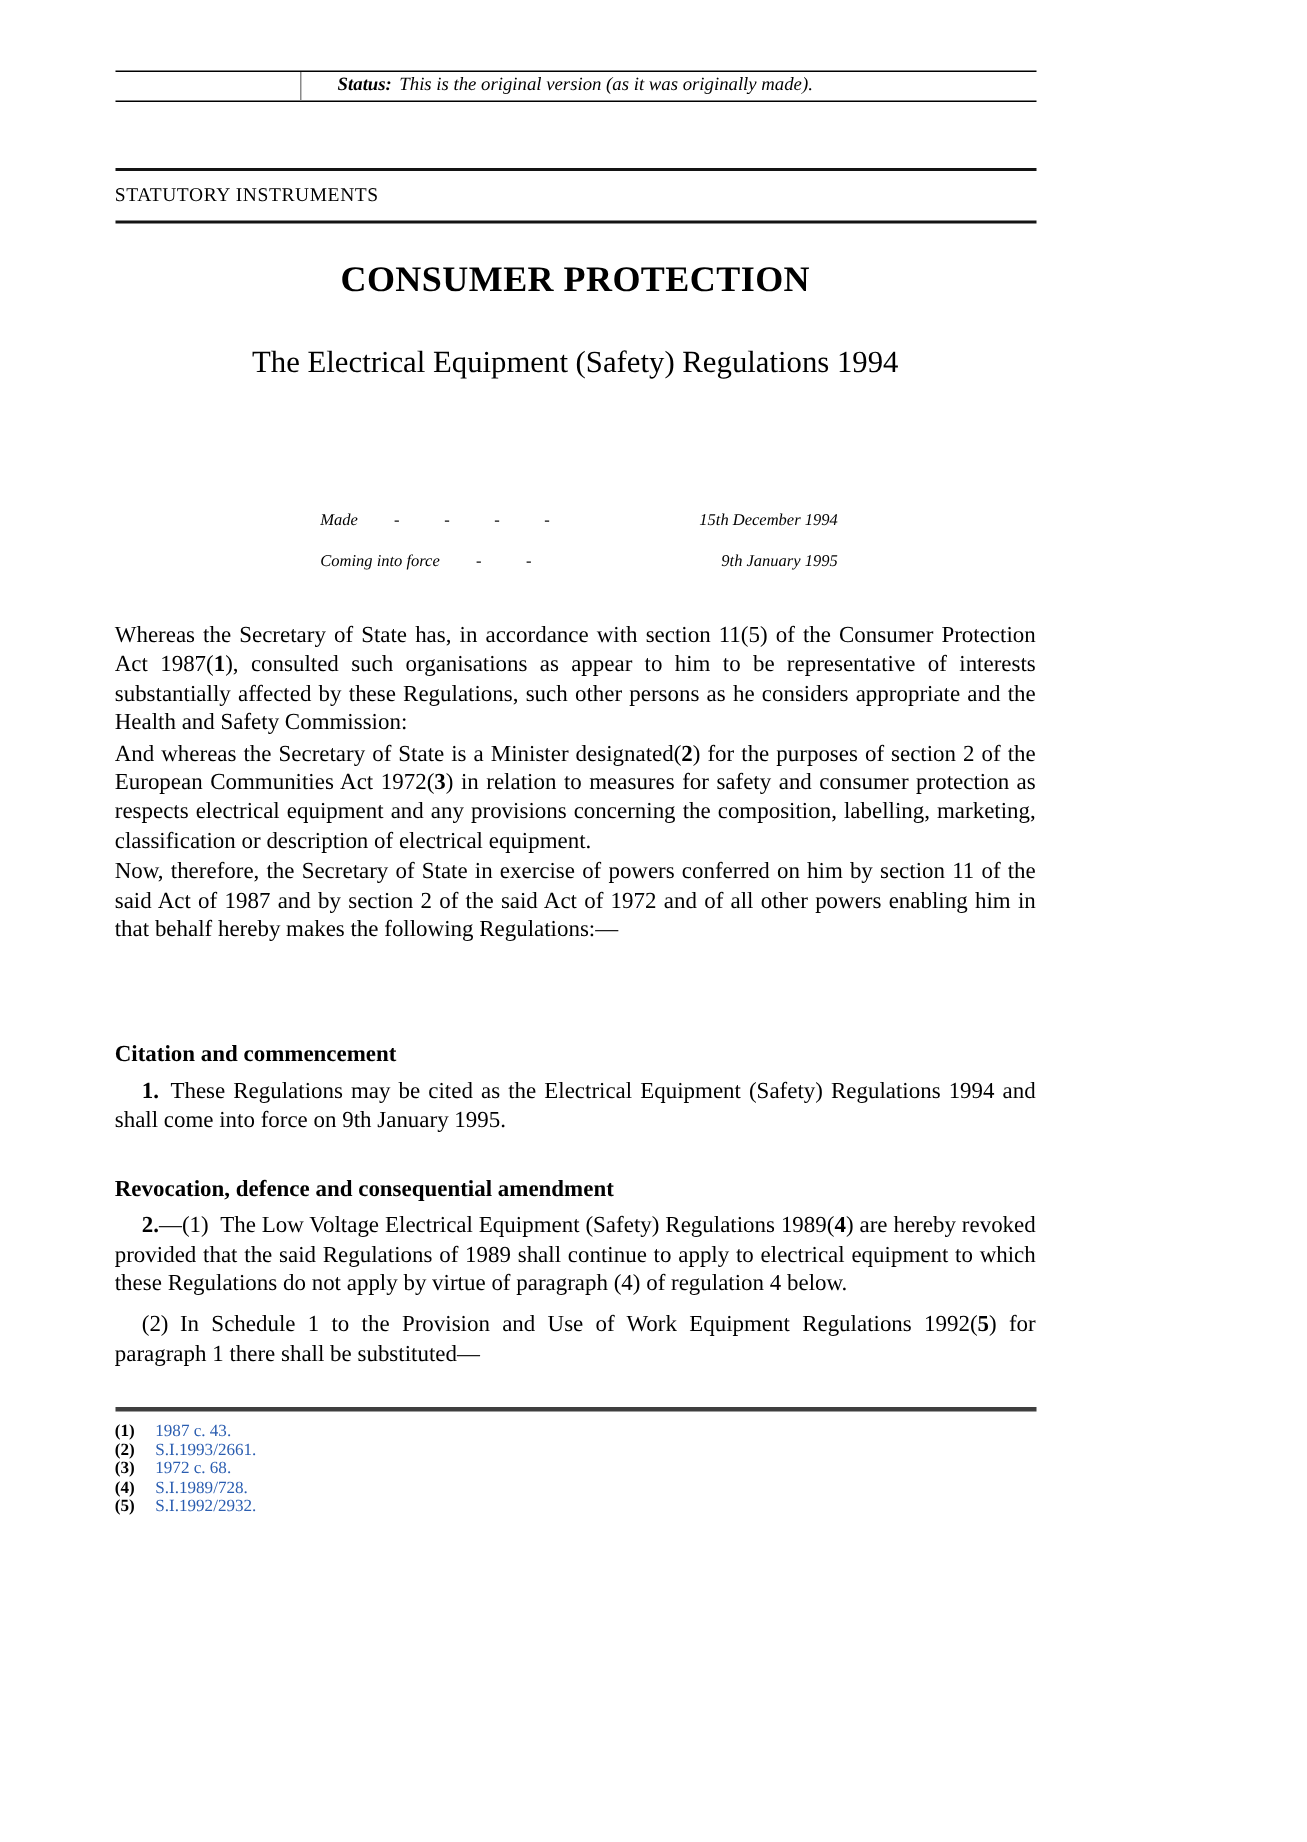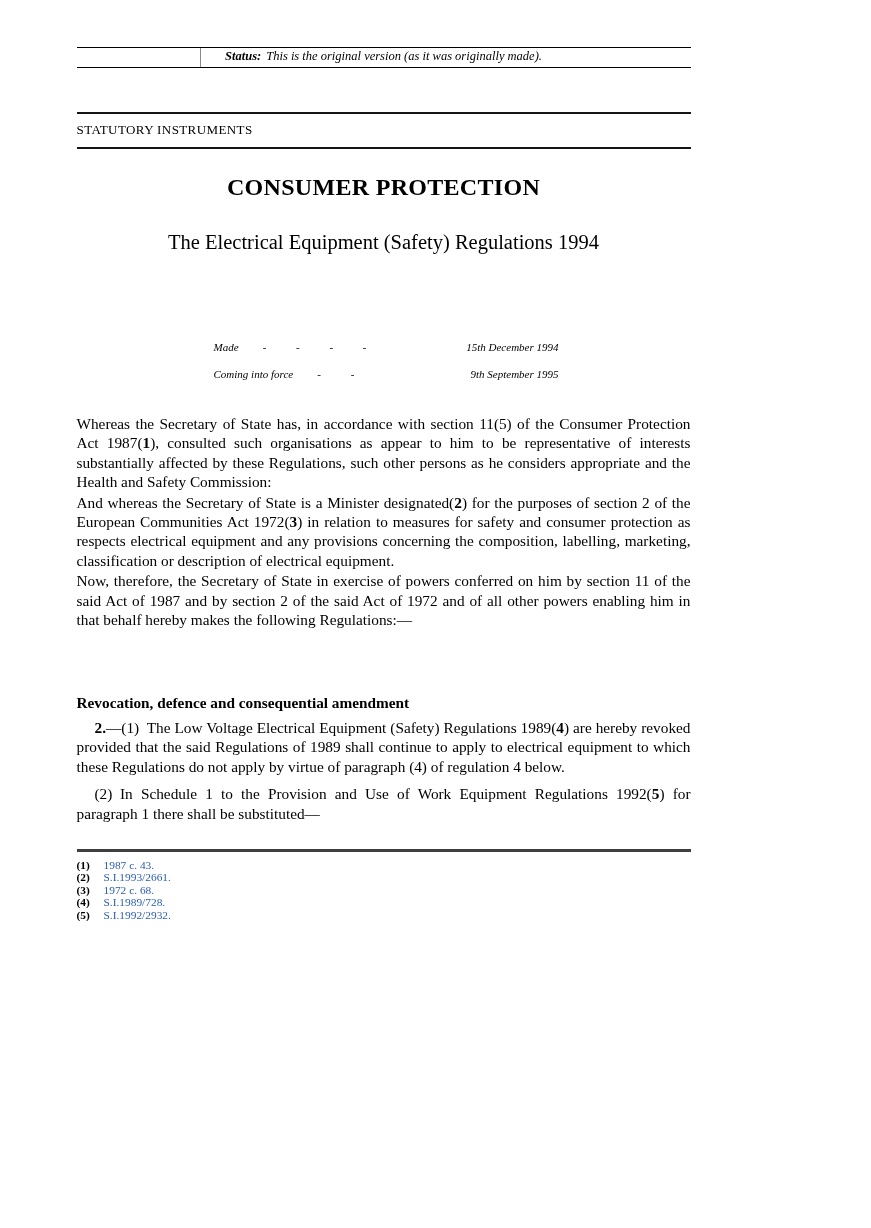--- a/index.html
+++ b/index.html
@@ -35,21 +35,21 @@
   .dashes{word-spacing:2.45em;margin-left:2.2em;}
   .date-value{text-align:right;}
 
   
   .preamble{margin-top:30px;}
   .body-para{margin:0;font-size:15.3px;line-height:19.4px;text-align:justify;}
   .body-para + .body-para{margin-top:1px;}
   .indent{text-indent:18px;}
 
   .sections{margin-top:64px;}
-  .section + .section{}
+  .section + .section{margin-top:26px;}
   .section-heading{margin:0 0 5px 0;font-size:15.3px;font-weight:bold;line-height:19.4px;}
   .section .body-para + .body-para{margin-top:8px;}
 
   
   .footnotes{margin-top:26px;border-top:3px solid #3f3f3f;padding-top:7px;}
   .footnote{display:flex;font-size:11.4px;line-height:12.5px;}
   .fn-num{font-weight:bold;width:27px;flex:none;}
   .fn-ref{color:var(--link,#2A5DB0);text-decoration:none;cursor:pointer;text-align:right;}
 </style>
 </head>
@@ -70,31 +70,35 @@
     <h1 class="si-subject">CONSUMER PROTECTION</h1>
     <h2 class="si-title">The Electrical Equipment (Safety) Regulations 1994</h2>
 
     <div class="dates">
         <div class="date-row">
           <span class="date-left"><span>Made</span><span class="dashes">- - - -</span></span>
           <span class="date-value">15th December 1994</span>
         </div>
         <div class="date-row">
           <span class="date-left"><span>Coming into force</span><span class="dashes">- -</span></span>
-          <span class="date-value">9th September 1995</span>
+          <span class="date-value">9th January 1995</span>
         </div>
       </div>
 
     <div class="preamble">
         <p class="body-para"><span class="seg">Whereas the Secretary of State has, in accordance with section 11(5) of the Consumer Protection Act 1987(</span><span class="seg bold" style="font-weight: bold;">1</span><span class="seg">), consulted such organisations as appear to him to be representative of interests substantially affected by these Regulations, such other persons as he considers appropriate and the Health and Safety Commission:</span></p>
         <p class="body-para"><span class="seg">And whereas the Secretary of State is a Minister designated(</span><span class="seg bold" style="font-weight: bold;">2</span><span class="seg">) for the purposes of section 2 of the European Communities Act 1972(</span><span class="seg bold" style="font-weight: bold;">3</span><span class="seg">) in relation to measures for safety and consumer protection as respects electrical equipment and any provisions concerning the composition, labelling, marketing, classification or description of electrical equipment.</span></p>
         <p class="body-para"><span class="seg">Now, therefore, the Secretary of State in exercise of powers conferred on him by section 11 of the said Act of 1987 and by section 2 of the said Act of 1972 and of all other powers enabling him in that behalf hereby makes the following Regulations:—</span></p>
       </div>
 
     <div class="sections">
+        <section class="section">
+          <h3 class="section-heading">Citation and commencement</h3>
+          <p class="body-para indent"><span class="seg bold" style="font-weight: bold;">1.</span><span class="seg"> These Regulations may be cited as the Electrical Equipment (Safety) Regulations 1994 and shall come into force on 9th January 1995.</span></p>
+        </section>
         <section class="section">
           <h3 class="section-heading">Revocation, defence and consequential amendment</h3>
           <p class="body-para indent"><span class="seg bold" style="font-weight: bold;">2.</span><span class="seg">—(1) The Low Voltage Electrical Equipment (Safety) Regulations 1989(</span><span class="seg bold" style="font-weight: bold;">4</span><span class="seg">) are hereby revoked provided that the said Regulations of 1989 shall continue to apply to electrical equipment to which these Regulations do not apply by virtue of paragraph (4) of regulation 4 below.</span></p>
           <p class="body-para indent"><span class="seg">(2) In Schedule 1 to the Provision and Use of Work Equipment Regulations 1992(</span><span class="seg bold" style="font-weight: bold;">5</span><span class="seg">) for paragraph 1 there shall be substituted—</span></p>
         </section>
       </div>
 
     <div class="footnotes">
       <div>
           <div class="footnote">

